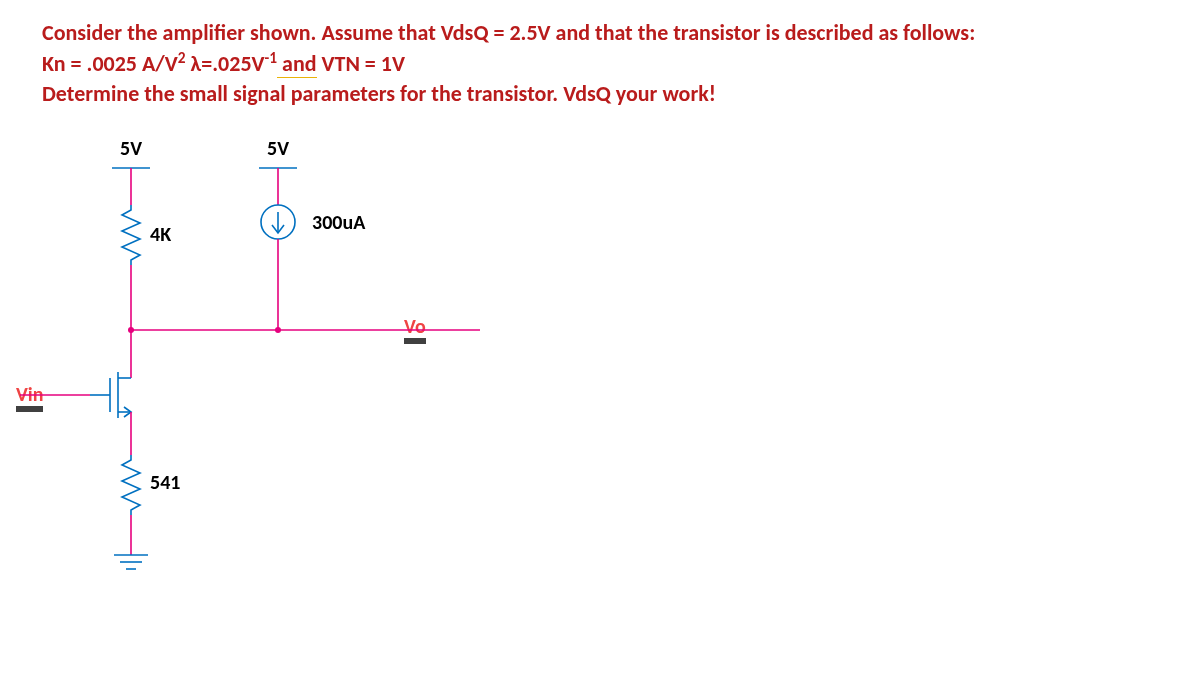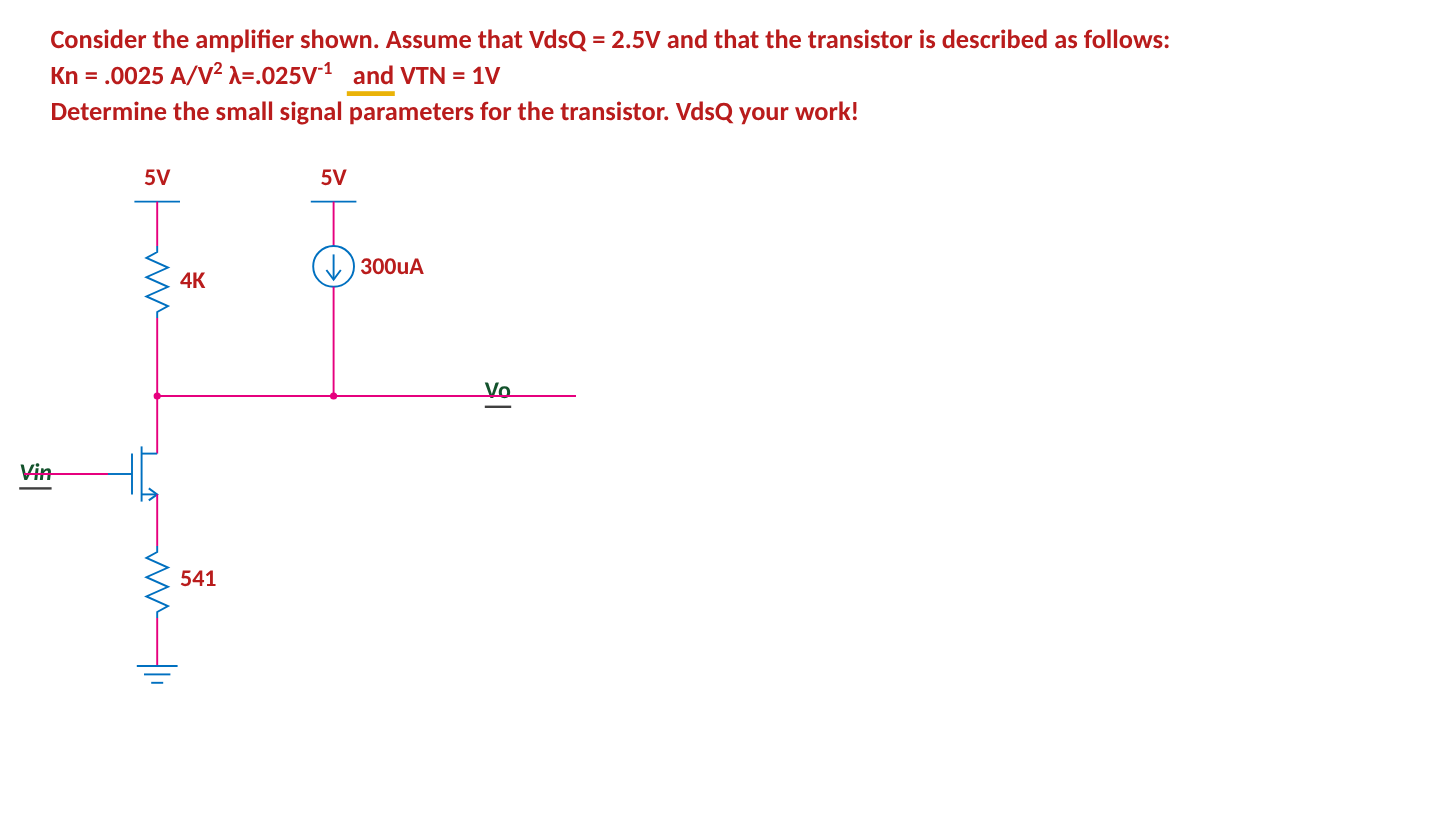--- a/index.html
+++ b/index.html
@@ -18,51 +18,50 @@
     font-size: 22px;
     font-weight: bold;
     color: #b91c1c;
     line-height: 1.35;
   }
   .underline-red {
     text-decoration: none;
     border-bottom: 2px wavy #c00000;
   }
   .underline-blue {
-    border-bottom: 4px solid #eab308;
-    margin-left: 12px;
+    border-bottom: 1px solid #eab308;
   }
   .sup { font-size: 0.7em; vertical-align: super; }
   .lbl {
     position: absolute;
     font-size: 20px;
     font-weight: bold;
-    color: #b91c1c;
+    color: #000000;
   }
-  .lbl-red { color: #14532d; border-bottom: 2px solid #404040; }
+  .lbl-red { color: #ef4444; border-bottom: 6px solid #404040; }
   svg { position: absolute; left: 0; top: 0; }
   .wire { stroke: #e6007e; stroke-width: 1.6; fill: none; }
   .comp { stroke: #0070c0; stroke-width: 1.6; fill: none; }
   .node { fill: #e6007e; }
 </style>
 </head>
 <body>
 
 <div class="problem-text">
   <span>Consider the amplifier shown.  Assume that </span><span class="underline-red">VdsQ</span><span> = 2.5V and that the transistor is described as follows:</span><br>
   <span class="underline-red">Kn</span><span> = .0025 A/V</span><span class="sup">2</span><span> λ=.025V</span><span class="sup">-1</span><span class="underline-blue"> and</span><span> VTN = 1V</span><br>
   <span>Determine the small signal parameters for the transistor.  </span><span>VdsQ your work!</span>
 </div>
 
 <div class="lbl" style="left:120px; top:136px;">5V</div>
 <div class="lbl" style="left:267px; top:136px;">5V</div>
 <div class="lbl" style="left:150px; top:222px;text-align:center;">4K</div>
-<div class="lbl" style="left:300px; top:210px;">300uA</div>
+<div class="lbl" style="left:312px; top:210px;">300uA</div>
 <div class="lbl lbl-red" style="left:404px; top:314px;">Vo</div>
-<div class="lbl lbl-red" style="left:16px; top:382px;font-style:italic;">Vin</div>
+<div class="lbl lbl-red" style="left:16px; top:382px;">Vin</div>
 <div class="lbl" style="left:150px; top:470px;">541</div>
 
 <svg width="1200" height="687">
 
   <line class="comp" x1="112" y1="168" x2="150" y2="168"></line>
   <line class="wire" x1="131" y1="168" x2="131" y2="205"></line>
 
   <line class="comp" x1="259" y1="168" x2="297" y2="168"></line>
   <line class="wire" x1="278" y1="168" x2="278" y2="205"></line>
 

